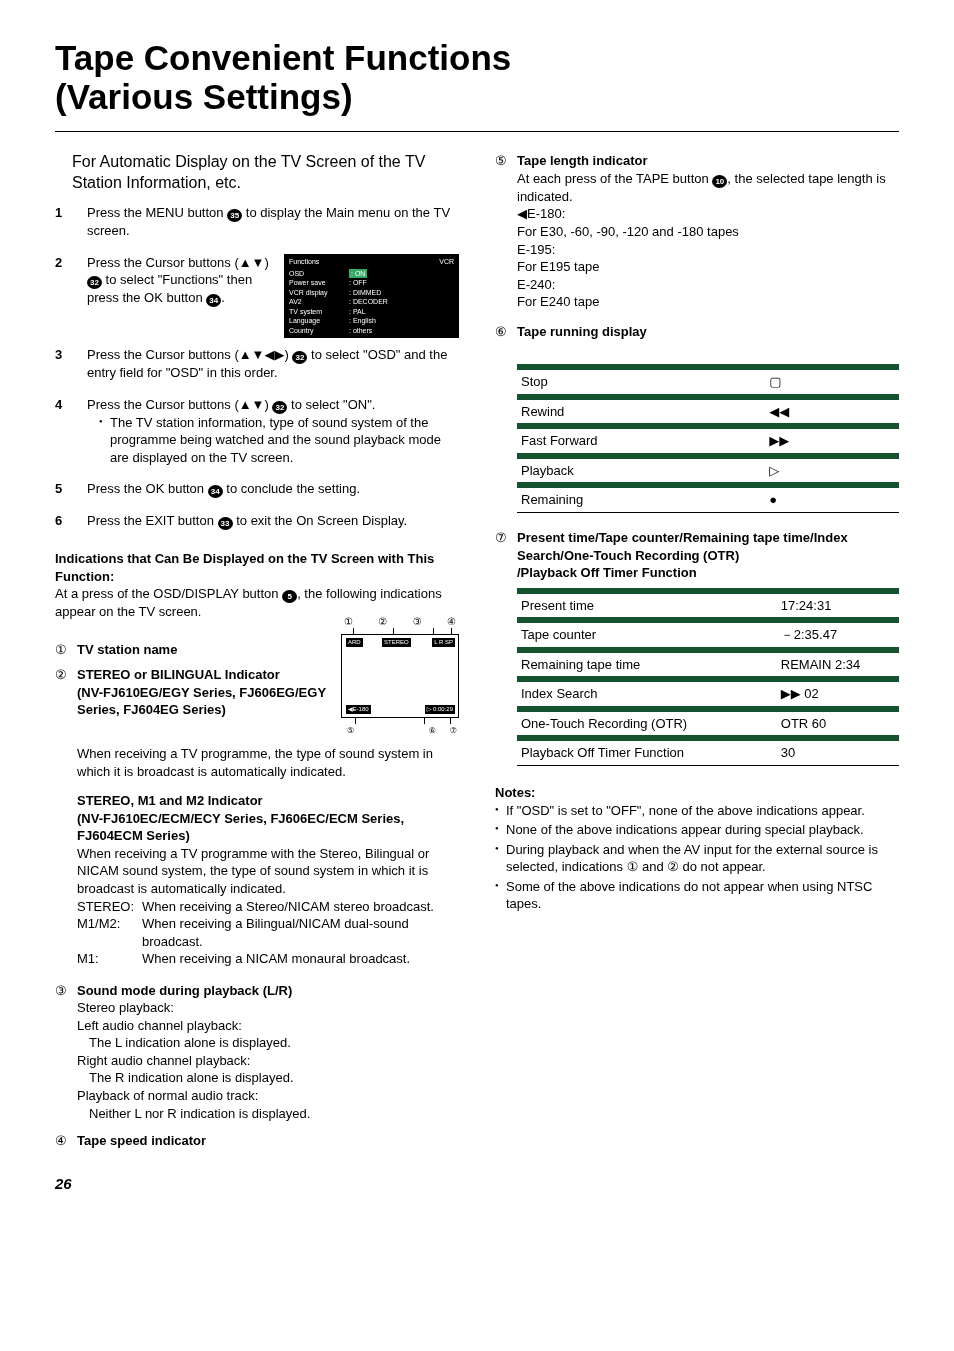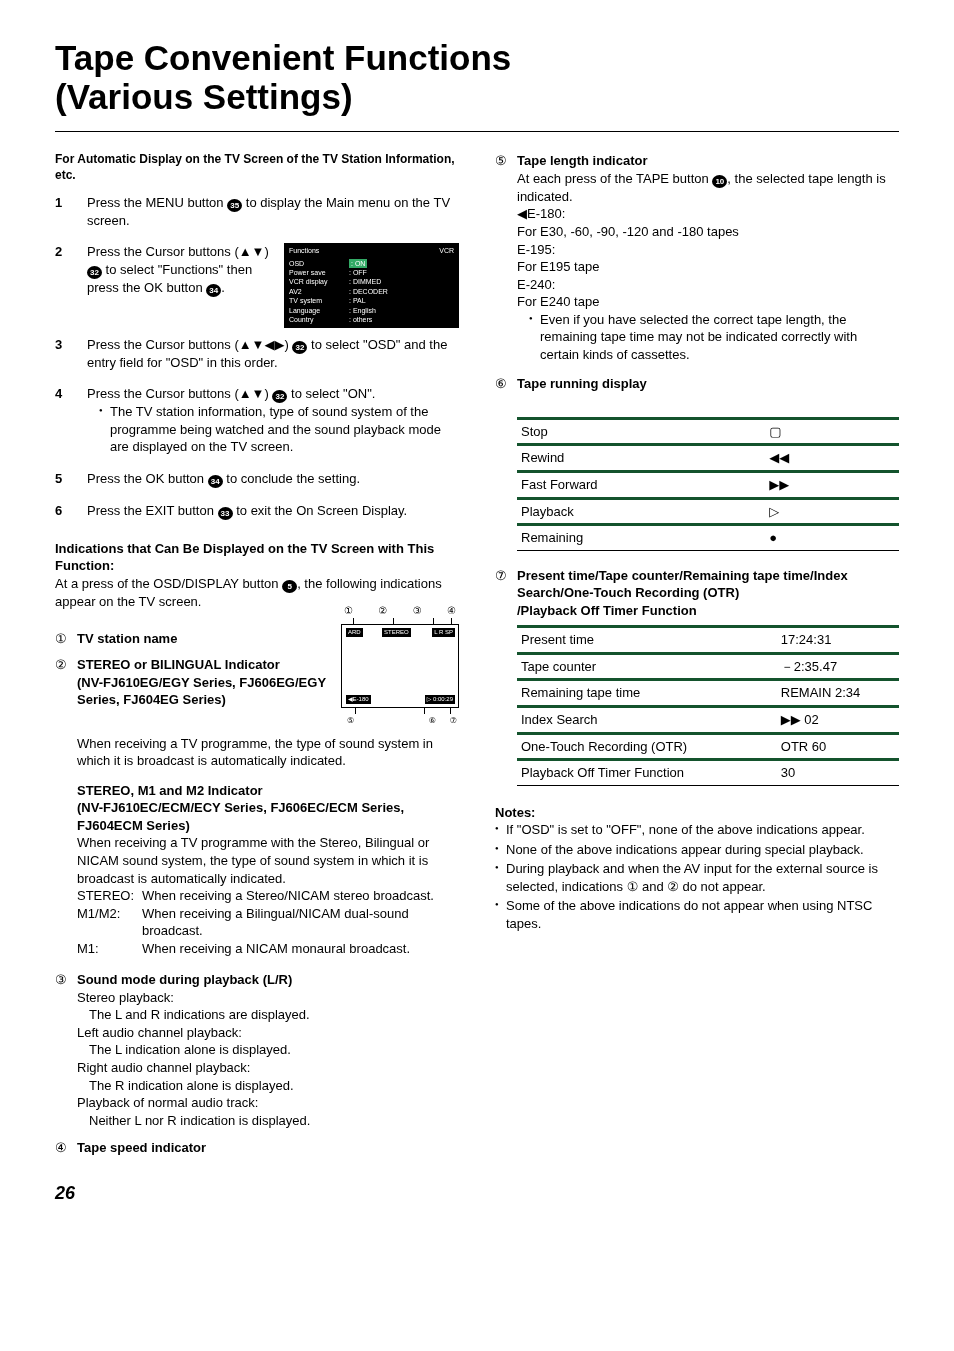--- a/index.html
+++ b/index.html
@@ -25,23 +25,23 @@
   }
   .columns {
     display: flex;
     gap: 36px;
   }
   .col {
     flex: 1;
     min-width: 0;
   }
   h2 {
-    font-size: 12px;
-    font-weight: bold;
-    margin: 0 0 10px 0;
+    font-size: 16px;
+    font-weight: normal;
+    margin: 0 0 10px 17px;
     line-height: 1.3;
   }
   .step {
     display: flex;
     margin-bottom: 14px;
   }
   .step-num {
     font-weight: bold;
     width: 32px;
     flex-shrink: 0;
@@ -93,21 +93,21 @@
   }
   .enum-body {
     flex: 1;
   }
   table.tvals {
     border-collapse: collapse;
     width: 100%;
     font-size: 13px;
   }
   table.tvals td {
-    border-top: 3px solid #14532d;
+    border-top: 6px solid #14532d;
     padding: 3px 4px;
     vertical-align: top;
   }
   table.tvals tr:last-child td {
     border-bottom: 1px solid #000;
   }
   .tape-row {
     display: flex;
     flex-direction: column;
   }
@@ -118,21 +118,21 @@
   .notes-hdr {
     font-weight: bold;
     margin-top: 18px;
   }
   .notes .bullet-item {
     margin-bottom: 2px;
   }
   .page-num {
     font-weight: bold;
     font-style: italic;
-    font-size: 18px;
+    font-size: 15px;
     margin-top: 20px;
   }
 
   
   .func-box {
     background: #000;
     color: #fff;
     font-size: 7px;
     width: 165px;
     padding: 3px 5px;
@@ -369,21 +369,20 @@
           </div>
       </div>
     </div>
 
     <div class="enum-item" style="margin-top:14px;">
       <div class="enum-label">③</div>
       <div class="enum-body">
         <div class="bold">Sound mode during playback (L/R)</div>
         <div class="audio-block">
           <div class="lead">Stereo playback:</div>
-          <div>The L and R indications are displayed.</div>
           <div class="lead">Left audio channel playback:</div>
           <div>The L indication alone is displayed.</div>
           <div class="lead">Right audio channel playback:</div>
           <div>The R indication alone is displayed.</div>
           <div class="lead">Playback of normal audio track:</div>
           <div>Neither L nor R indication is displayed.</div>
         </div>
       </div>
     </div>
 
@@ -408,23 +407,20 @@
             <span>For E30, -60, -90, -120 and -180 tapes</span>
           </div>
         <div class="tape-row">
             <span class="tape-label">E-195:</span>
             <span>For E195 tape</span>
           </div>
         <div class="tape-row">
             <span class="tape-label">E-240:</span>
             <span>For E240 tape</span>
           </div>
-        <div class="bullets">
-          <div class="bullet-item">Even if you have selected the correct tape length, the remaining tape time may not be indicated correctly with certain kinds of cassettes.</div>
-        </div>
       </div>
     </div>
 
     <div class="enum-item" style="margin-top:12px;">
       <div class="enum-label">⑥</div>
       <div class="enum-body">
         <div class="bold" style="margin-bottom:24px;">Tape running display</div>
         <table class="tvals">
           <tbody>
               <tr>

